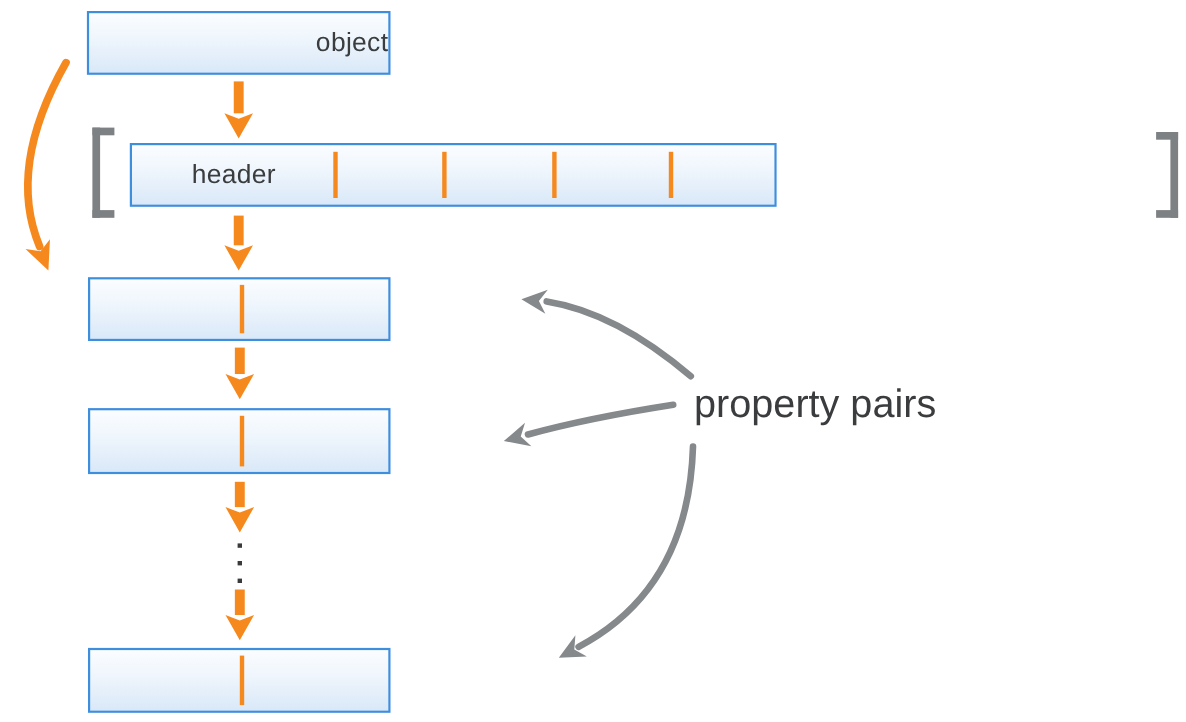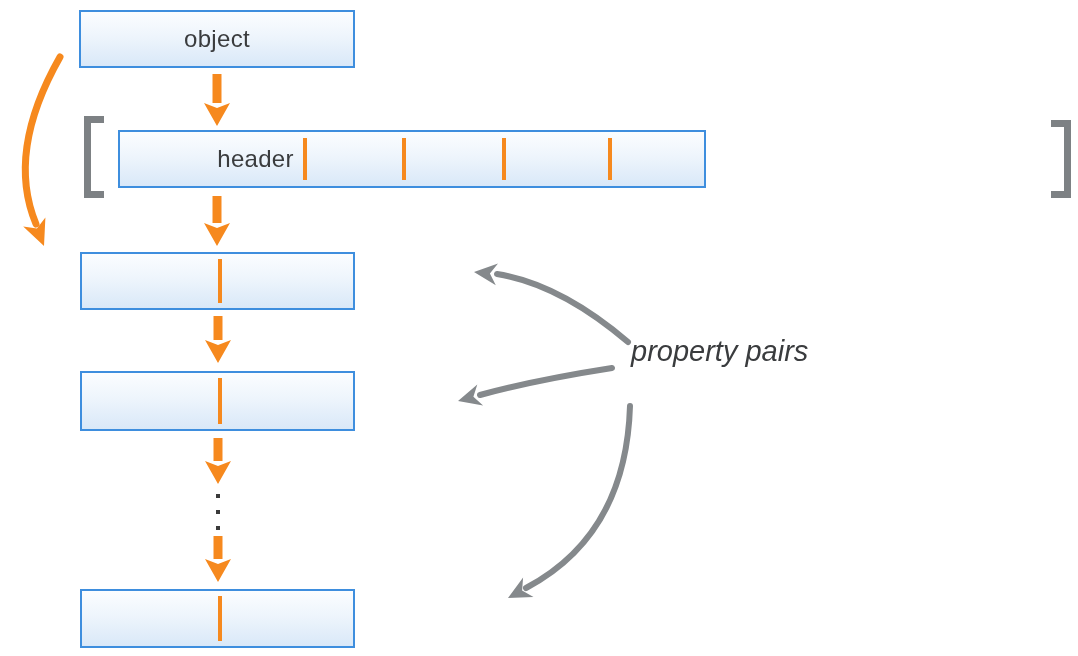--- a/index.html
+++ b/index.html
@@ -18,34 +18,34 @@
 
   .box{
     position:absolute;
     border:2px solid var(--box-border-blue,#3e8ede);
     background:linear-gradient(to bottom,
       var(--box-fill-top,#fbfdff) 0%, #eef5fc 45%,
       var(--box-fill-bottom,#d9e8f8) 100%);
     box-sizing:border-box;
     display:flex;align-items:center;justify-content:center;
   }
-  .object-box{left:79px;top:10px;width:276px;height:58px;}
+  .object-box{left:79px;top:10px;width:276px;height:58px;justify-content:flex-end;}
   .header-box{left:118px;top:130px;width:588px;height:58px;justify-content:flex-start;}
   .pair-box{left:80px;width:275px;height:58px;}
   .pair-1{top:252px;}
   .pair-2{top:371px;height:60px;}
   .pair-3{top:589px;height:59px;}
 
   .box-label{
     color:var(--text-color,#3a3c3e);
     font-size:24px;line-height:1;letter-spacing:0.3px;
   }
   .header-label-wrap{
     position:absolute;left:0;top:0;width:185px;height:54px;
-    display:flex;align-items:center;justify-content:center;padding-left:43px;
+    display:flex;align-items:center;justify-content:center;
   }
   .slot-divider{
     position:absolute;top:6px;width:4px;height:42px;
     background:var(--accent-orange,#f6891e);
   }
   .sd-1{left:183px;} .sd-2{left:282px;} .sd-3{left:382px;} .sd-4{left:488px;}
   .pair-divider{
     position:absolute;left:136px;top:5px;width:4px;height:44px;
     background:var(--accent-orange,#f6891e);
   }
@@ -65,21 +65,21 @@
     border-top:7px solid var(--bracket-gray,#7d8184);
     border-bottom:7px solid var(--bracket-gray,#7d8184);
   }
 
   .annotation{
     position:absolute;
     color:var(--text-color,#3a3c3e);
     line-height:1.1;white-space:nowrap;
   }
   .hashmap-annotation{left:734px;top:142px;font-size:31px;}
-  .pairs-annotation{left:631px;top:336px;font-size:29px;font-style:italic;}
+  .pairs-annotation{left:631px;top:347px;font-size:36px;}
 
   .ellipsis-dot{
     position:absolute;left:216px;width:4px;height:4px;
     background:#3a3a3a;
   }
   .dot-1{top:494px;} .dot-2{top:510px;} .dot-3{top:526px;}
 </style>
 </head>
 <body>
 

